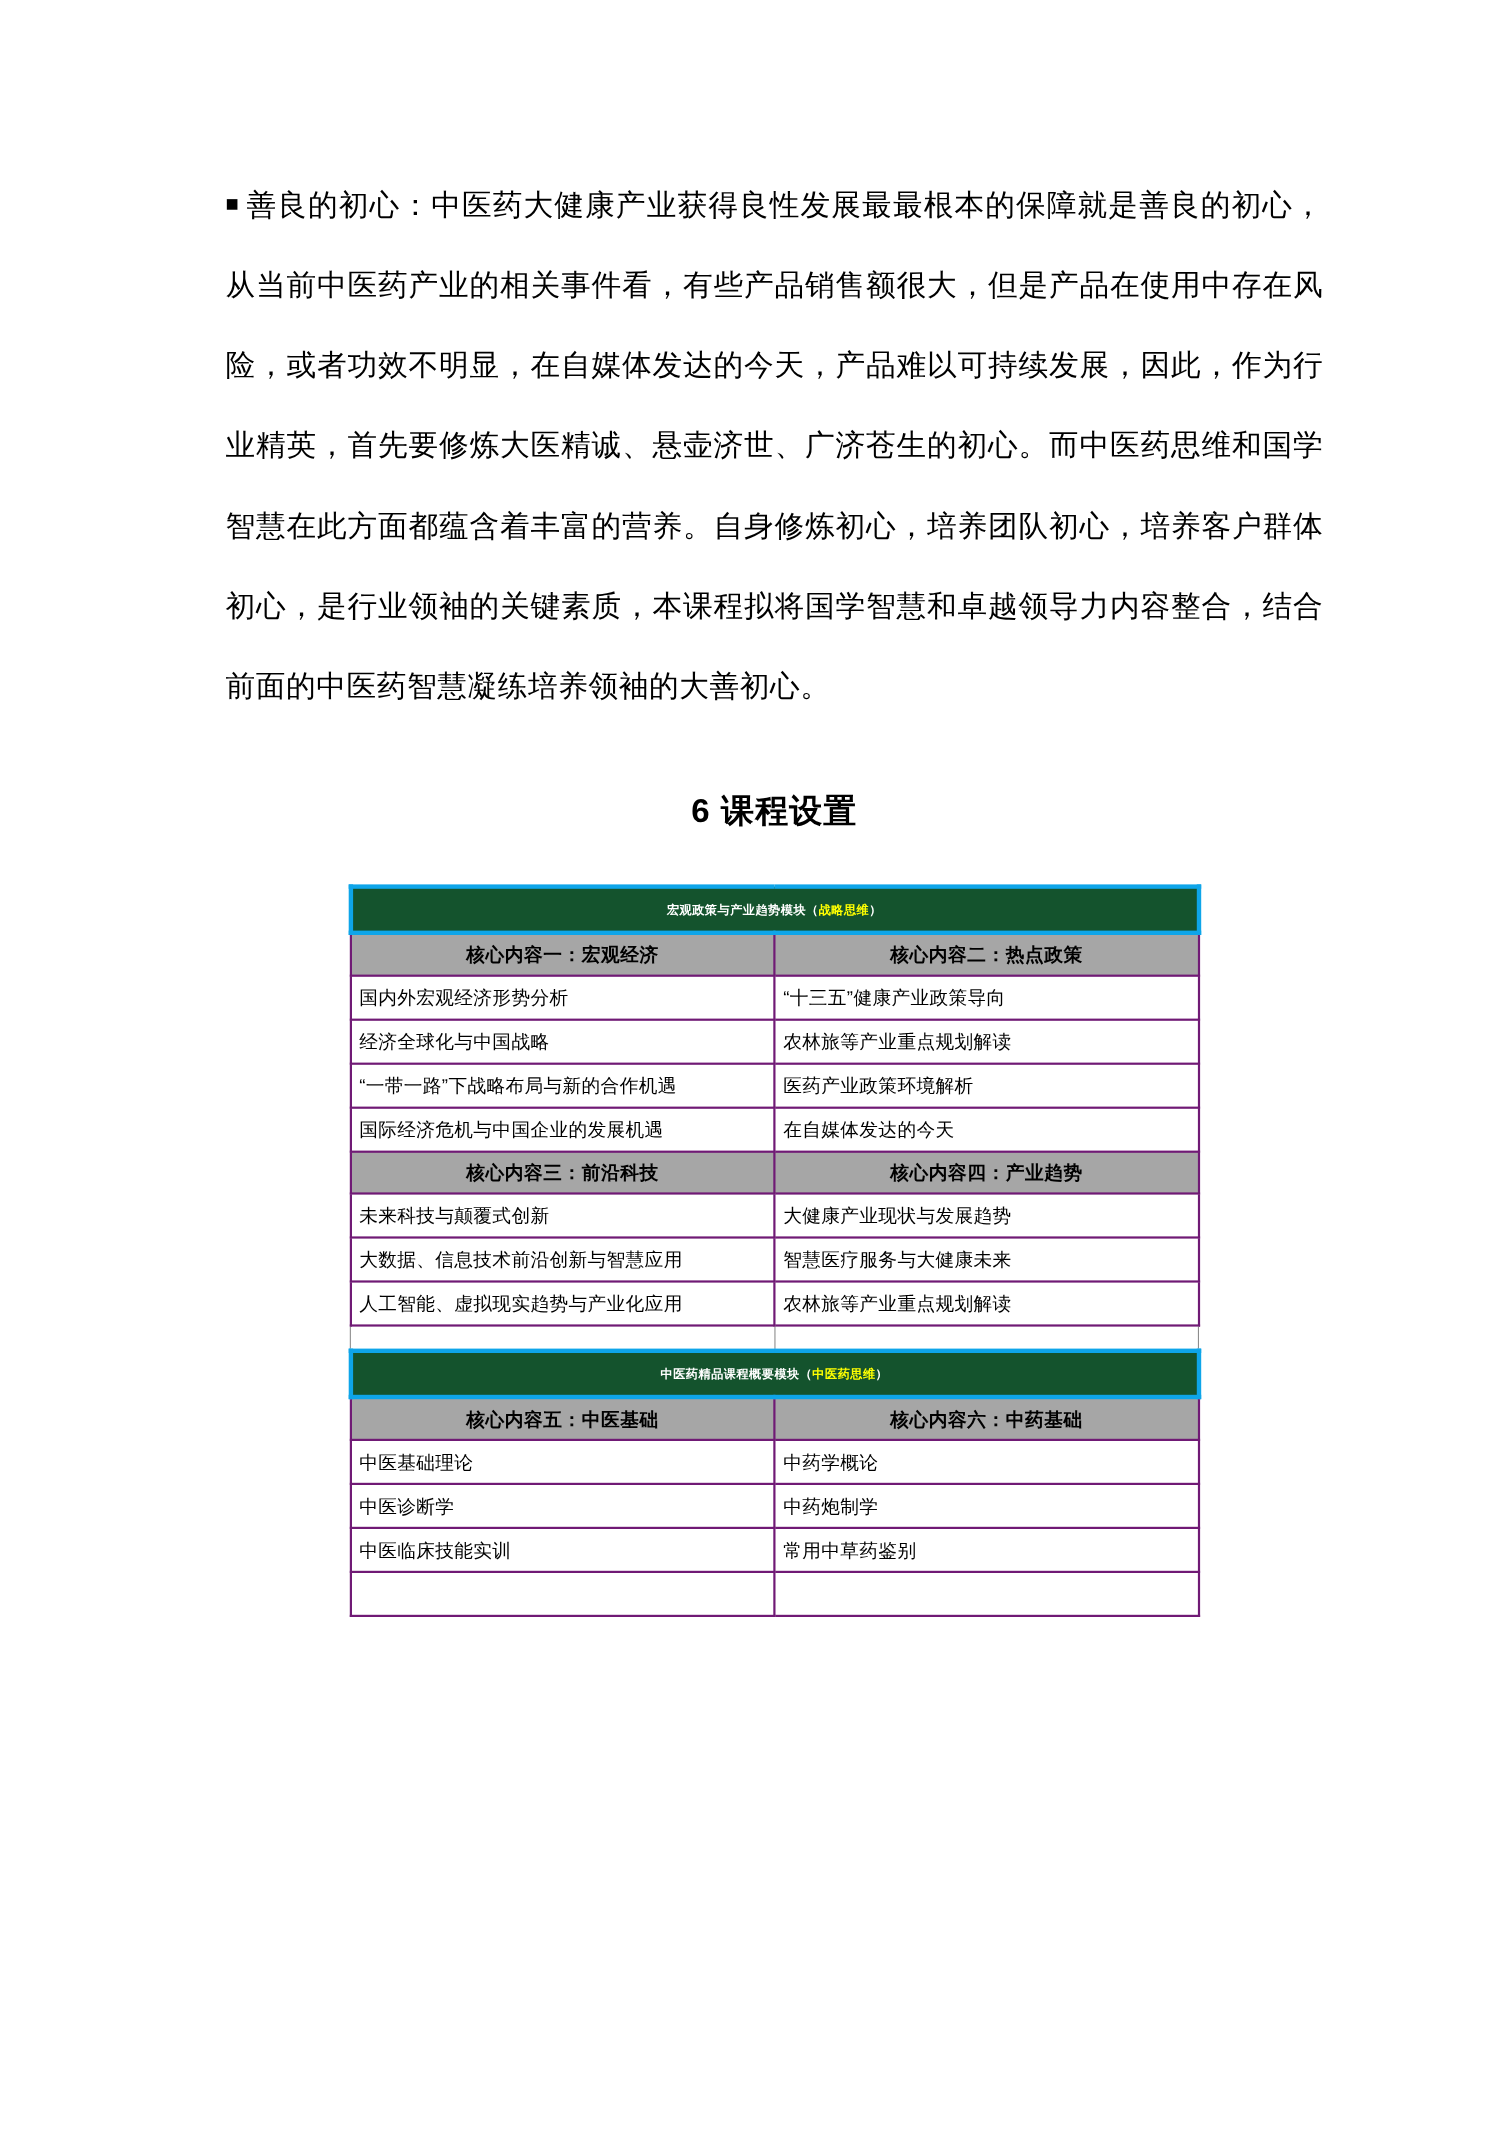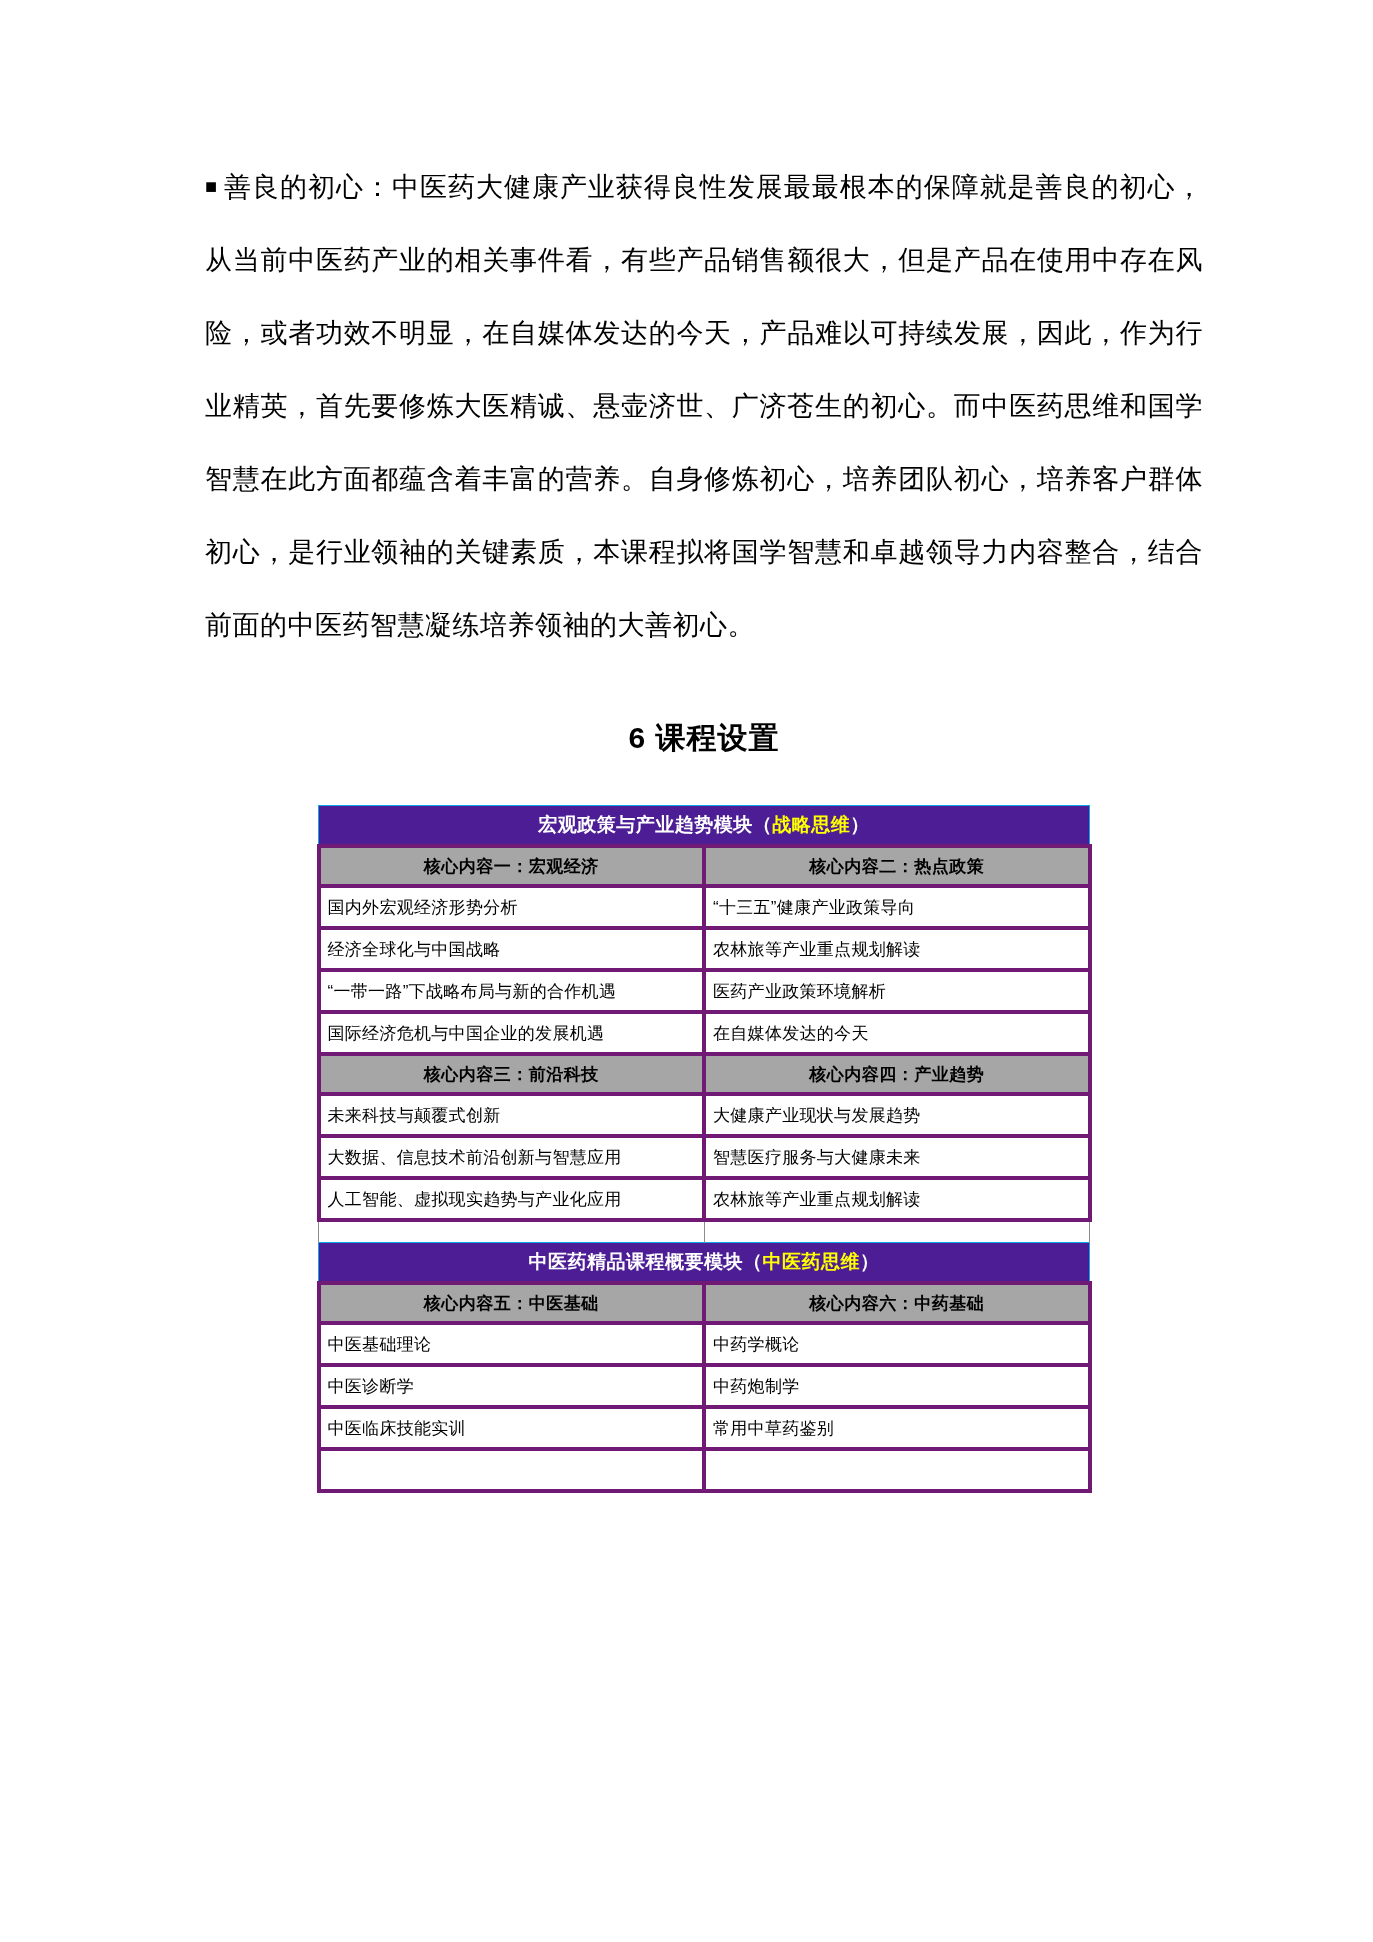--- a/index.html
+++ b/index.html
@@ -49,33 +49,33 @@
   }
   
   .course-table {
     margin: 46px auto 0 auto;
     width: 775px;
     border-collapse: collapse;
     table-layout: fixed;
     font-size: 17px;
   }
   .course-table td {
-    border: 4px solid #701a75;
+    border: 2px solid #701a75;
     padding: 0;
     vertical-align: middle;
   }
   .module-row td {
-    background: #4c1d95;
+    background: #14532d;
     color: #ffffff;
     text-align: center;
     font-weight: bold;
-    font-size: 19px;
+    font-size: 11px;
     height: 38px;
     letter-spacing: 0.5px;
-    border: 1px solid #0ea5e9;
+    border: 4px solid #0ea5e9;
   }
   .module-row .accent {
     color: #ffff00;
   }
   .subhead-row td {
     background: #a6a6a6;
     color: #000000;
     text-align: center;
     font-weight: bold;
     height: 36px;

